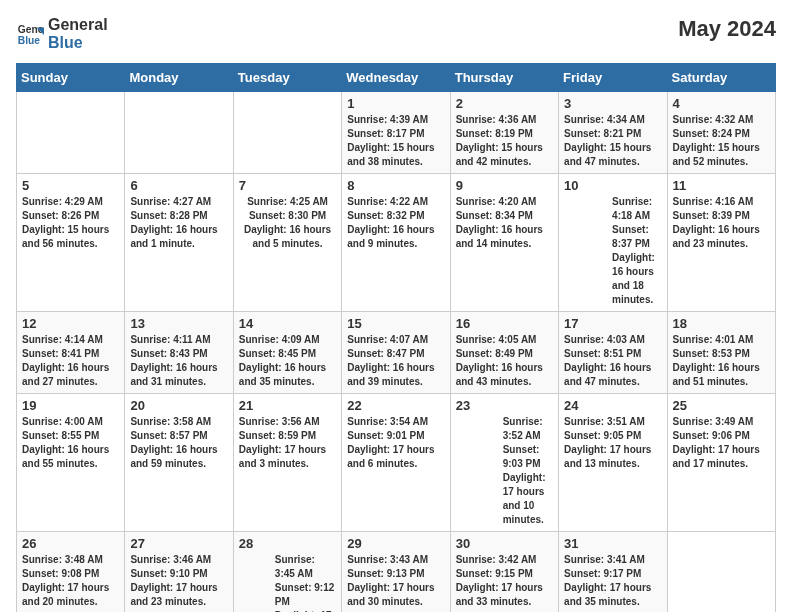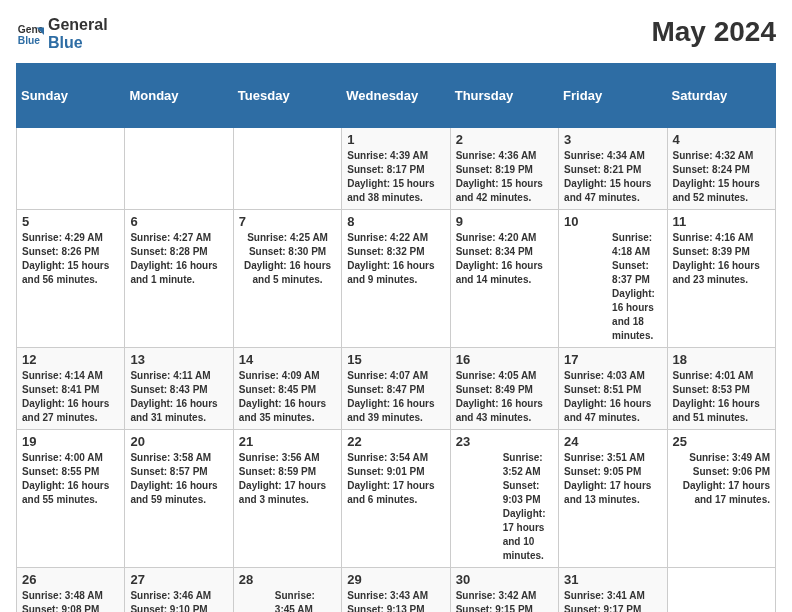--- a/index.html
+++ b/index.html
@@ -22,37 +22,37 @@
       gap: 4px;
     }
     .logo-icon {
       width: 28px;
       height: 28px;
     }
     .title-block {
       text-align: right;
     }
     .month-year {
-      font-size: 28px;
+      font-size: 22px;
       font-weight: bold;
       color: #333;
     }
     .location {
       font-size: 16px;
       color: #555;
     }
     .calendar {
       width: 100%;
       border-collapse: collapse;
       font-size: 11px;
     }
     .calendar thead tr th {
       background-color: #2e6da4;
       color: #fff;
-      padding: 24px 4px;
+      padding: 6px 4px;
       text-align: left;
       font-size: 13px;
       font-weight: bold;
       border: 1px solid #2e6da4;
     }
     .calendar tbody tr td {
       border: 1px solid #ccc;
       vertical-align: top;
       padding: 4px 5px;
       width: 108px;
@@ -282,21 +282,21 @@
         </td>
         <td>
           <div class="day-num">24</div>
           <div class="day-info" style="white-space: pre-line;">Sunrise: 3:51 AM
 Sunset: 9:05 PM
 Daylight: 17 hours
 and 13 minutes.</div>
         </td>
         <td>
           <div class="day-num">25</div>
-          <div class="day-info" style="white-space: pre-line; text-align: right;">Sunrise: 3:49 AM
+          <div class="day-info" style="white-space: pre-line;">Sunrise: 3:49 AM
 Sunset: 9:06 PM
 Daylight: 17 hours
 and 17 minutes.</div>
         </td>
       </tr>
       <tr>
         <td>
           <div class="day-num">26</div>
           <div class="day-info" style="white-space: pre-line;">Sunrise: 3:48 AM
 Sunset: 9:08 PM

